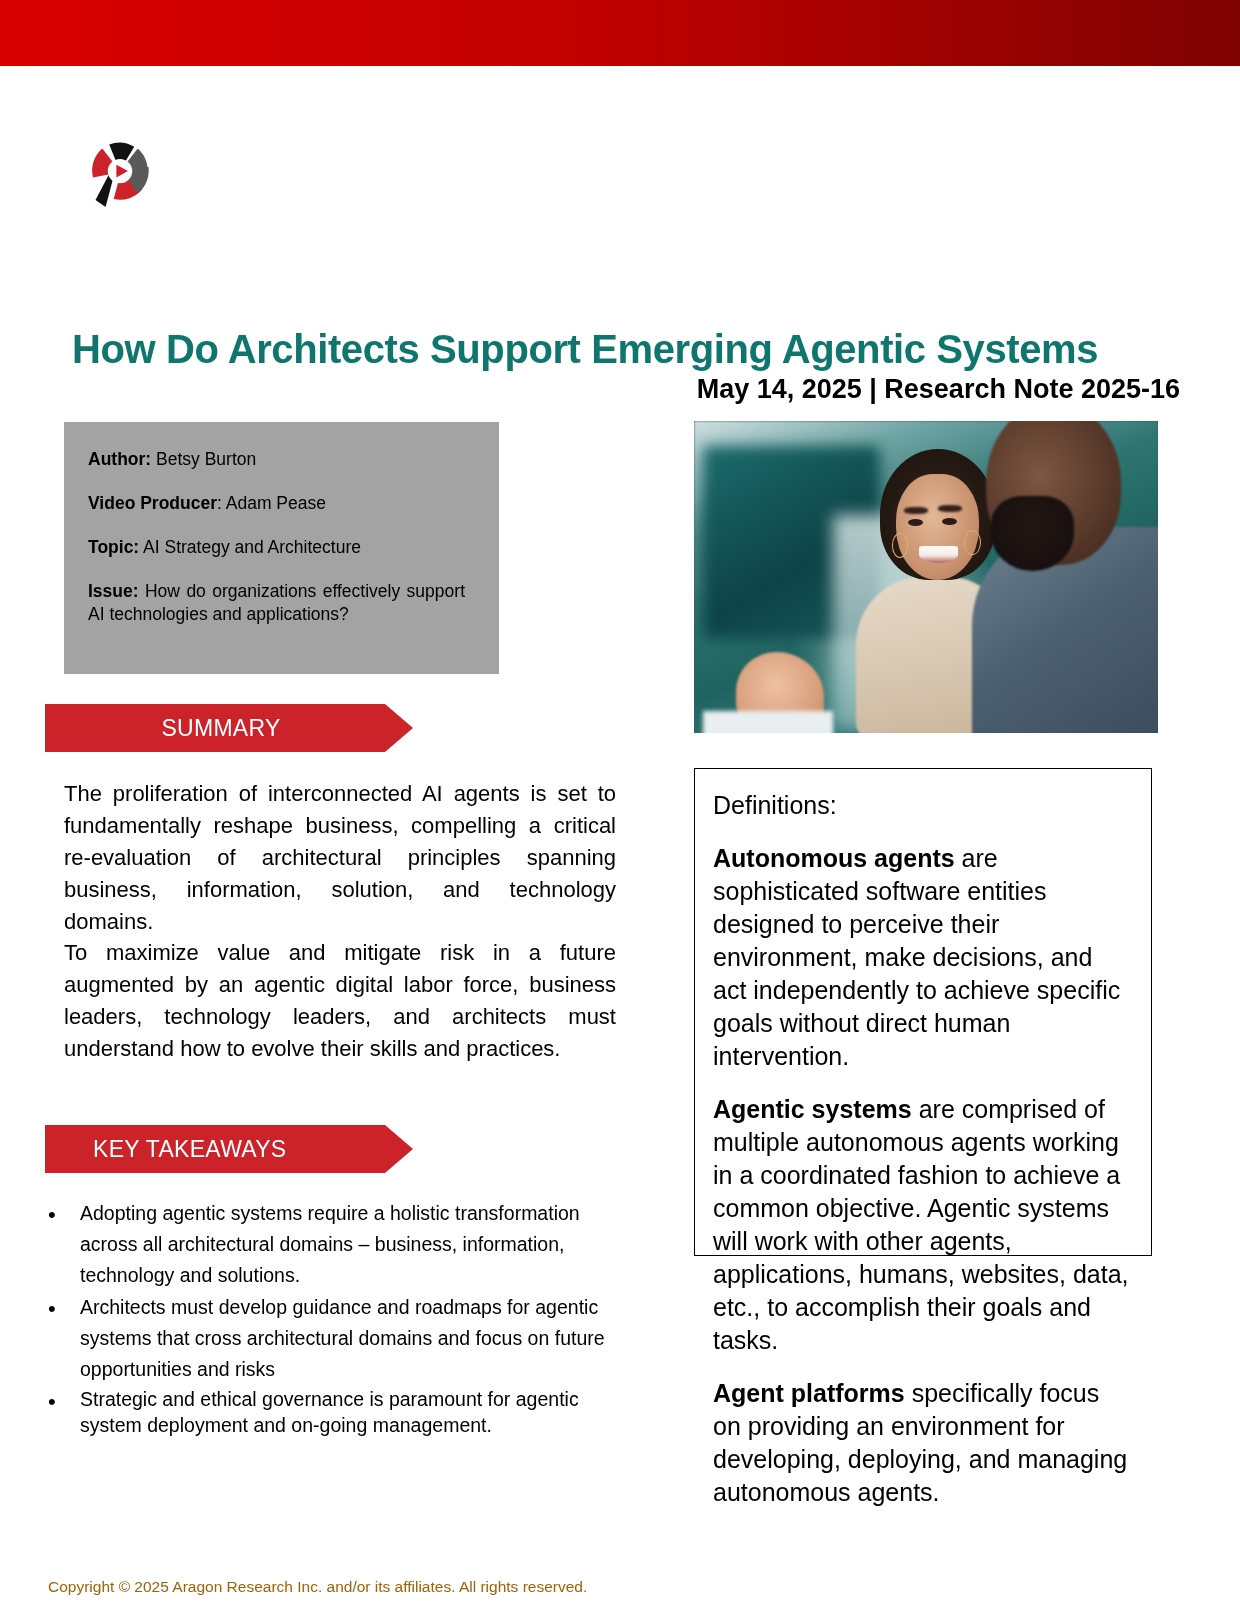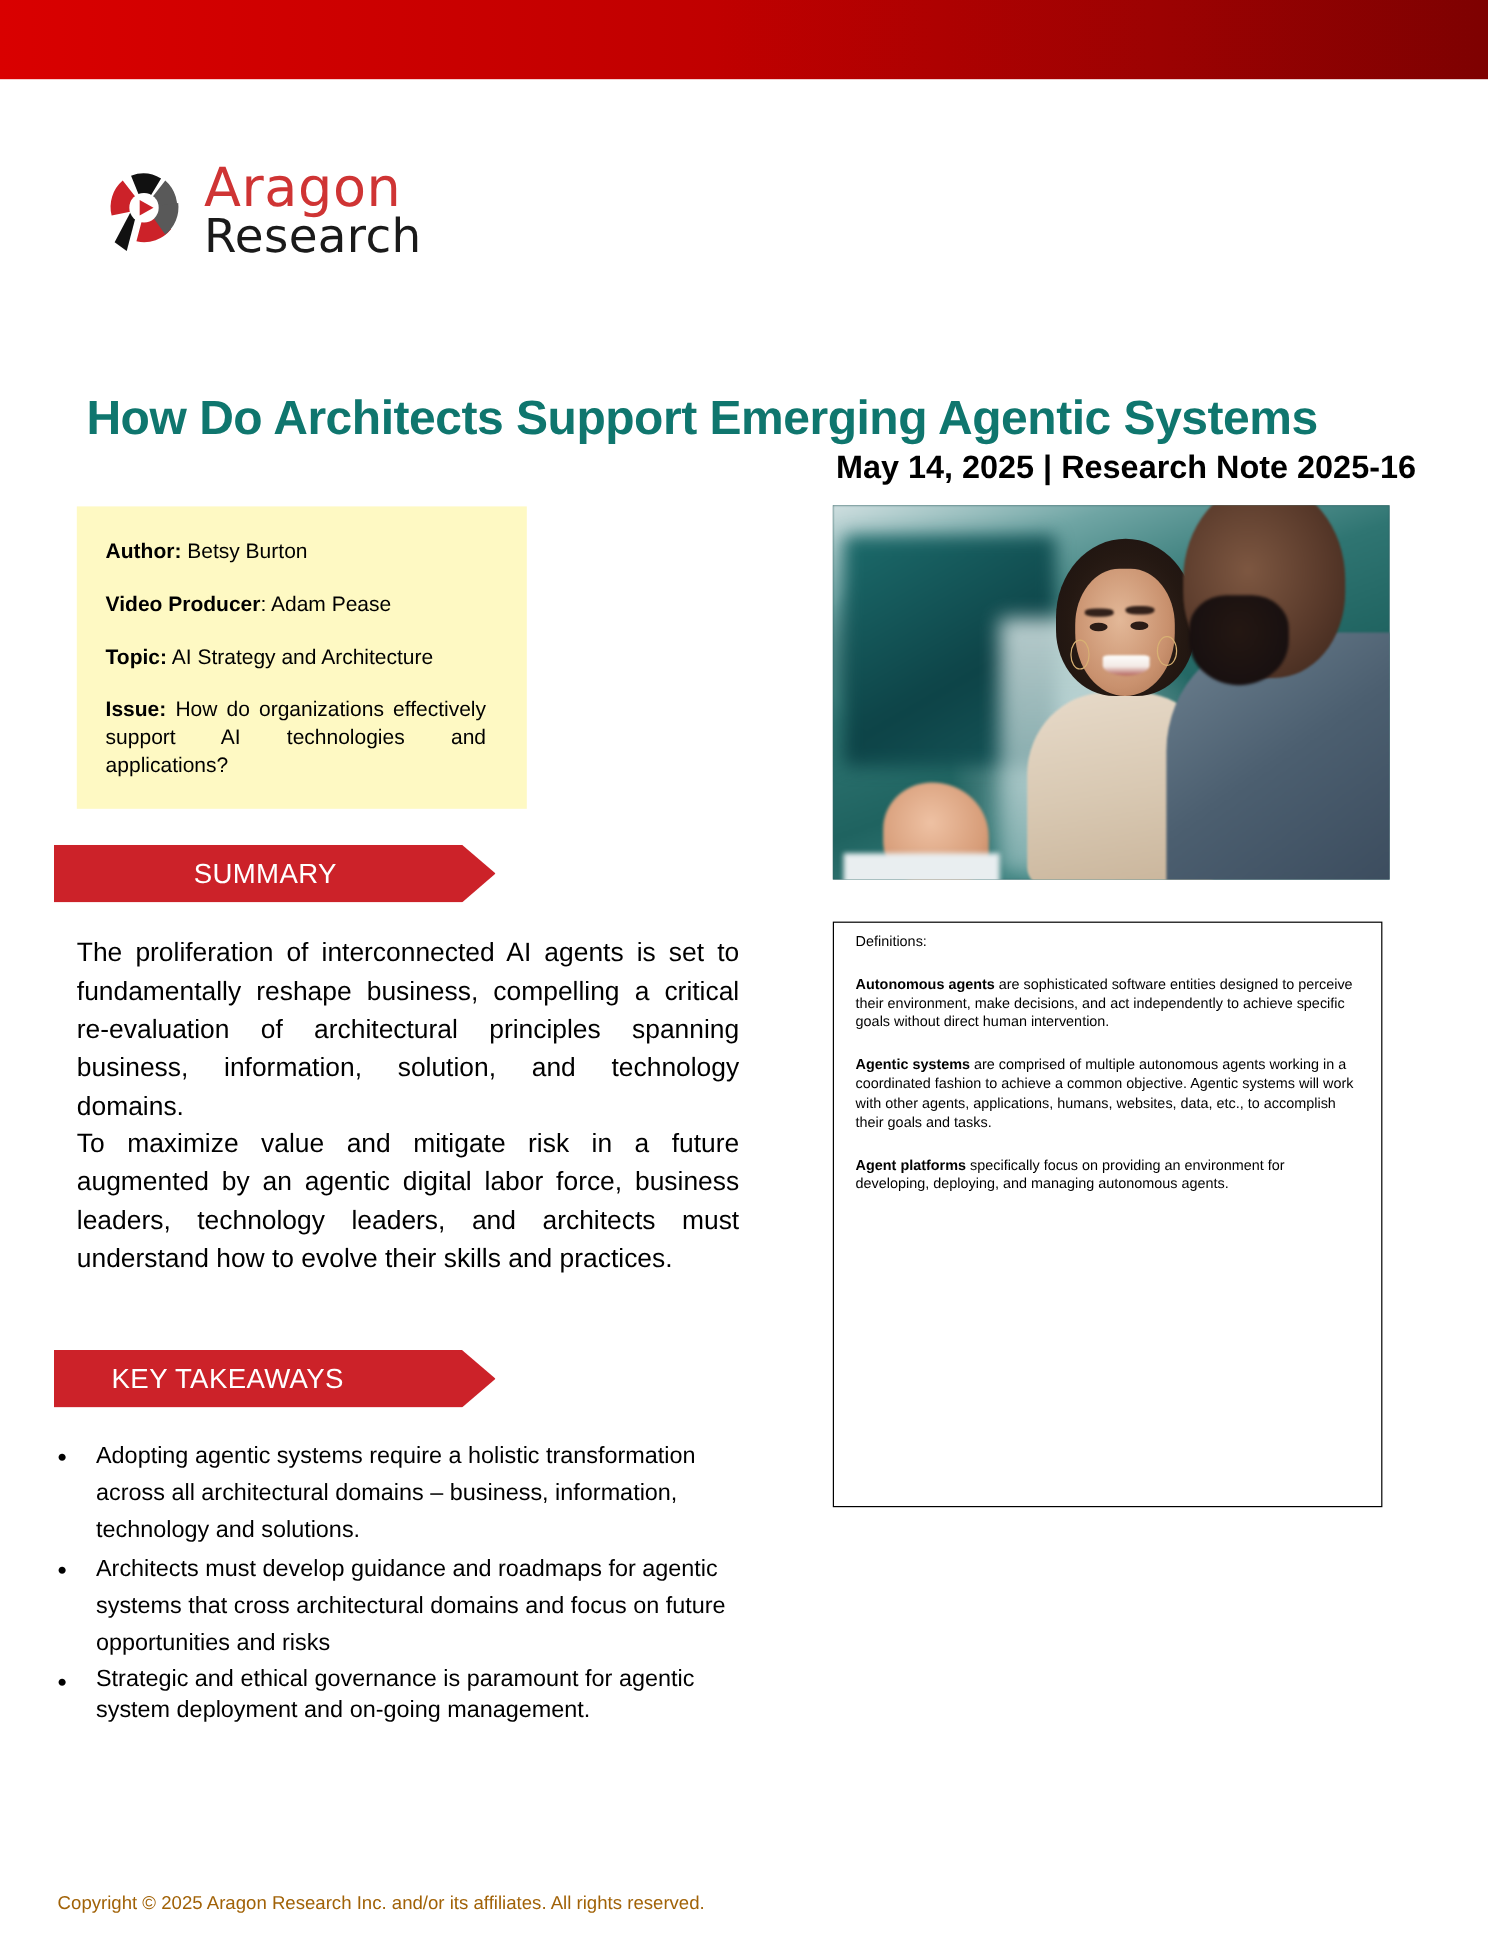--- a/index.html
+++ b/index.html
@@ -64,23 +64,23 @@
     font-size: 27px;
     font-weight: bold;
     color: #000;
     text-align: right;
   }
 
   
   .info-box {
     position: absolute;
     left: 64px; top: 422px;
-    width: 375px;
+    width: 435px;
     min-height: 252px;
-    background: #fef9c3;
+    background: #a3a3a3;
     padding: 26px 34px 22px 24px;
   }
   .info-line {
     font-size: 17.5px;
     line-height: 1.32;
     margin-bottom: 21px;
   }
   .info-line:last-child { margin-bottom: 0; }
   .info-line b { font-weight: bold; }
   .info-issue { text-align: justify; }
@@ -261,22 +261,22 @@
     border-radius: 44% 16% 0 0;
     filter: blur(1px);
   }
 
   
   .defs-box {
     position: absolute;
     left: 694px; top: 768px;
     width: 458px; height: 488px;
     border: 1.6px solid #000000;
-    padding: 8px 22px 18px 18px;
-    font-size: 12px;
+    padding: 20px 22px 18px 18px;
+    font-size: 25px;
     line-height: 1.32;
   }
   .defs-box p { margin: 0 0 20px 0; }
   .defs-box p:last-child { margin-bottom: 0; }
   .defs-box b { font-weight: bold; }
 
   
   .footer {
     position: absolute;
     left: 48px; bottom: 26px;
@@ -298,24 +298,20 @@
       <path d="M50 10 A40 40 0 0 0 15 34 L41 47 A12 12 0 0 1 50 40 Z" fill="#cc2229" transform="rotate(-38 50 50)"></path>
       <path d="M50 10 A40 40 0 0 1 86 33 L58 45 A12 12 0 0 0 50 40 Z" fill="#cc2229" transform="rotate(128 50 50)"></path>
       <path d="M50 10 A40 40 0 0 1 84 30 L57 44 A12 12 0 0 0 50 40 Z" fill="#595959" transform="rotate(82 50 50)"></path>
 
       <path d="M41 58 L30 100 L16 90 L36 52 Z" fill="#111111"></path>
 
       <circle cx="50" cy="50" r="17" fill="#ffffff"></circle>
 
       <path d="M45 41 L61 50 L45 59 Z" fill="#cc2229"></path>
     </svg>
-  </span>
-  <span class="logo-text">
-    <span class="logo-aragon">Aragon</span>
-    <span class="logo-research">Research</span>
   </span>
 </div>
 
 <h1 class="doc-title">How Do Architects Support Emerging Agentic Systems</h1>
 <div class="doc-date">May 14, 2025 | Research Note 2025-16</div>
 
 <div class="info-box">
   <div class="info-line">
     <b>Author:</b><span> Betsy Burton</span>
   </div>

